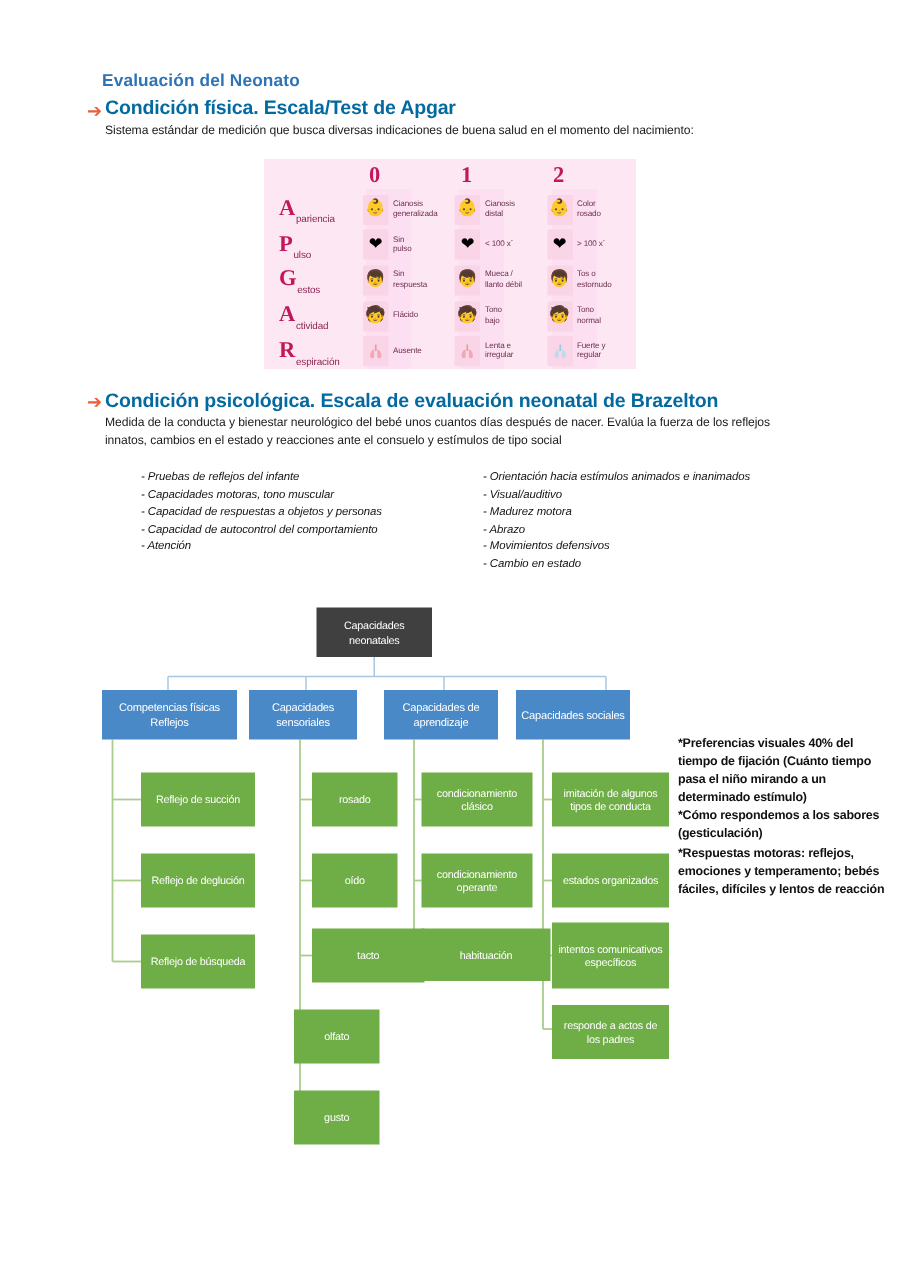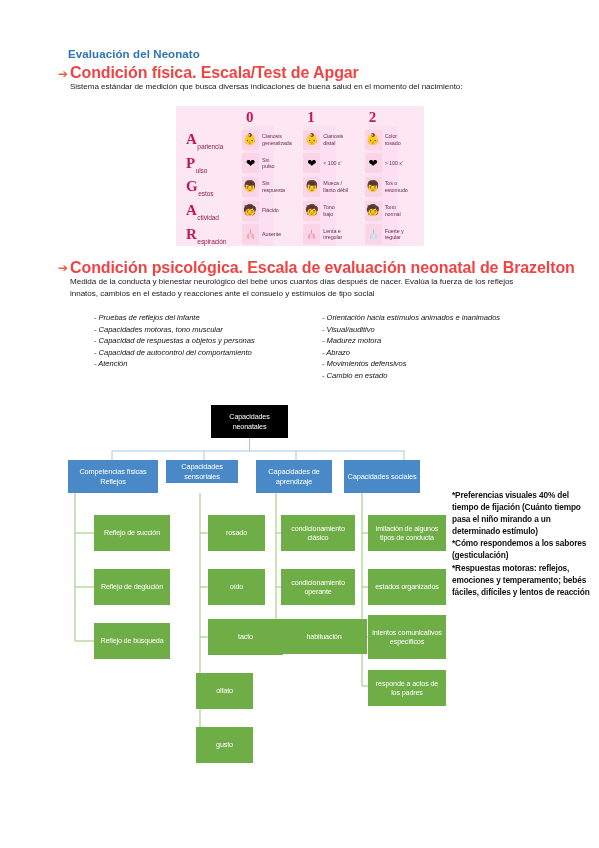--- a/index.html
+++ b/index.html
@@ -21,21 +21,21 @@
     letter-spacing:.1px;
   }
   .arrow {
     position:absolute; color:#E8603C; font-size:12px; line-height:1;
   }
   .arrow.a1 { left:58px; top:68px; }
   .arrow.a2 { left:58px; top:262px; }
 
   .h-main {
     position:absolute; left:70px;
-    font-size:16px; font-weight:bold; color:#ef4444; letter-spacing:-.1px;
+    font-size:13px; font-weight:bold; color:#0369a1; letter-spacing:-.1px;
   }
   .h-main.s1 { top:64px; }
   .h-main.s2 { top:259px; }
 
   .sub {
     position:absolute; left:70px;
     font-size:8.1px; color:#1a1a1a; line-height:11.5px; letter-spacing:-.05px;
   }
   .sub.s1 { top:81px; width:470px; }
   .sub.s2 { top:276px; width:468px; }
@@ -101,21 +101,21 @@
   .bul div { white-space:nowrap; }
 
   
   .chart { position:absolute; left:0; top:0; width:599px; height:848px; pointer-events:none; }
   .node {
     position:absolute;
     display:flex; align-items:center; justify-content:center; text-align:center;
     color:#ffffff; line-height:9.5px; letter-spacing:-.15px;
     padding:2px 3px;
   }
-  .node.root { background:#000000; font-size:7.2px; }
+  .node.root { background:#404040; font-size:7.2px; }
   .node.lvl1 { background:#4A89C8; font-size:7.4px; }
   .node.lvl2 { background:#6FAD46; font-size:7.2px; }
 
   
   .notes {
     position:absolute; left:452px; top:489px; width:142px;
     font-size:8.3px; line-height:12.1px; color:#111; letter-spacing:-.15px;
     white-space:pre-line; font-weight:600;
   }
 </style>
@@ -314,21 +314,21 @@
       <path d="M362 533 H368"></path>
       <path d="M362 587 H368"></path>
       <path d="M362 637 H368"></path>
       <path d="M362 686 H368"></path>
     </g>
   </svg>
 
   <div class="node root" style="left:211px; top:405px; width:77px; height:33px;">Capacidades neonatales</div>
 
   <div class="node lvl1" style="left:68px;  top:460px; width:90px; height:33px;">Competencias físicas Reflejos</div>
-  <div class="node lvl1" style="left:166px; top:460px; width:72px; height:23px;">Capacidades sensoriales</div>
+  <div class="node lvl1" style="left:166px; top:460px; width:72px; height:33px;">Capacidades sensoriales</div>
   <div class="node lvl1" style="left:256px; top:460px; width:76px; height:33px;">Capacidades de aprendizaje</div>
   <div class="node lvl1" style="left:344px; top:460px; width:76px; height:33px;">Capacidades sociales</div>
 
   <div class="node lvl2" style="left:94px; top:515px; width:76px; height:36px;">Reflejo de succión</div>
   <div class="node lvl2" style="left:94px; top:569px; width:76px; height:36px;">Reflejo de deglución</div>
   <div class="node lvl2" style="left:94px; top:623px; width:76px; height:36px;">Reflejo de búsqueda</div>
 
   <div class="node lvl2" style="left:208px; top:515px; width:57px; height:36px;">rosado</div>
   <div class="node lvl2" style="left:208px; top:569px; width:57px; height:36px;">oído</div>
   <div class="node lvl2" style="left:208px; top:619px; width:75px; height:36px;">tacto</div>

